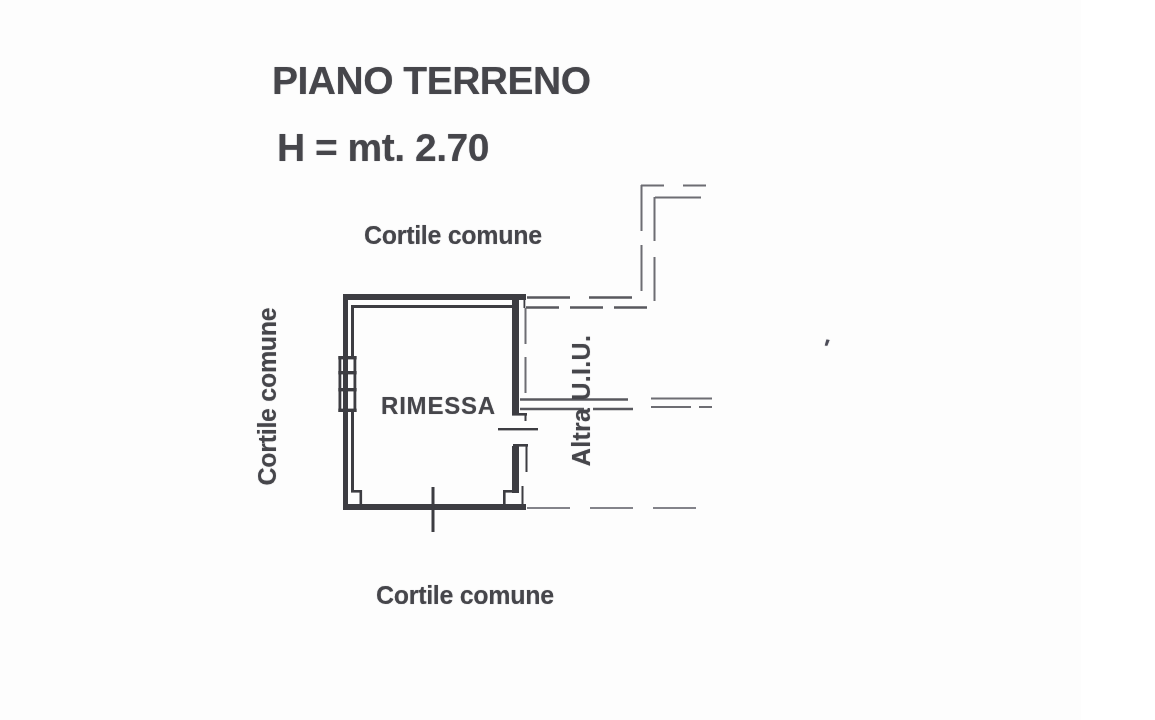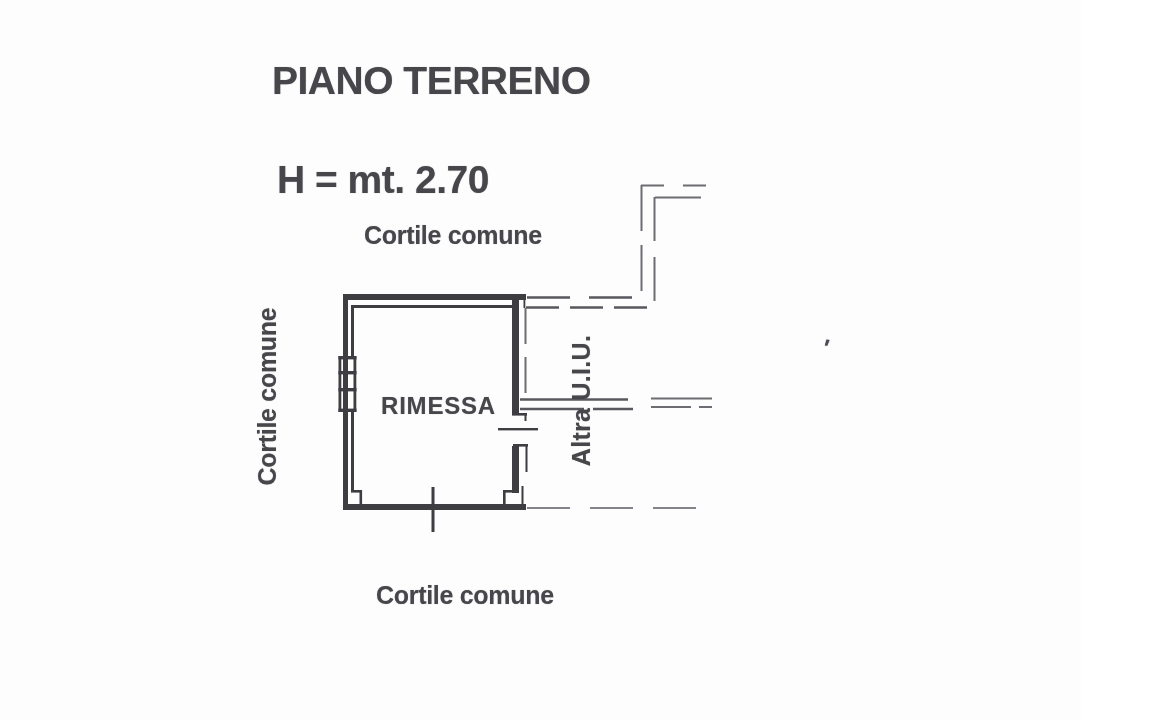--- a/index.html
+++ b/index.html
@@ -13,21 +13,21 @@
   .sheet{position:relative;width:1081px;height:720px;background:var(--background);}
   .sheet svg{position:absolute;left:0;top:0;}
   .wall{fill:var(--ink);}
   .thin{fill:var(--ink);}
   .dashline{stroke:var(--dash);stroke-width:2;fill:none;}
   .dashline.dark{stroke:#58585e;stroke-width:2.4;}
   .dashline.light{stroke:#83838a;}
   .label{position:absolute;color:var(--text);font-weight:700;
          text-shadow:0 0 1px rgba(62,62,70,0.45);white-space:nowrap;}
   .title{left:272px;top:59px;font-size:39px;letter-spacing:-0.5px;}
-  .height-note{left:277px;top:126px;font-size:39px;letter-spacing:-0.5px;margin-top:32px;}
+  .height-note{left:277px;top:126px;font-size:39px;letter-spacing:-0.5px;}
   .courtyard-top{left:364px;top:221px;font-size:25px;letter-spacing:-0.3px;}
   .courtyard-bottom{left:376px;top:581px;font-size:25px;letter-spacing:-0.3px;}
   .room-label{left:381px;top:392px;font-size:24px;letter-spacing:0.8px;}
   .courtyard-left{left:177px;top:382px;width:180px;font-size:25px;text-align:center;
                   transform:rotate(-90deg);transform-origin:center;letter-spacing:-0.3px;}
   .adjacent-unit{left:501px;top:386px;width:160px;font-size:25px;text-align:center;
                  transform:rotate(-90deg);transform-origin:center;letter-spacing:0.3px;}
   .stray-mark{left:822px;top:334px;font-size:24px;font-style:italic;font-weight:700;
               color:#4c4c58;transform:rotate(8deg);}
 </style>

